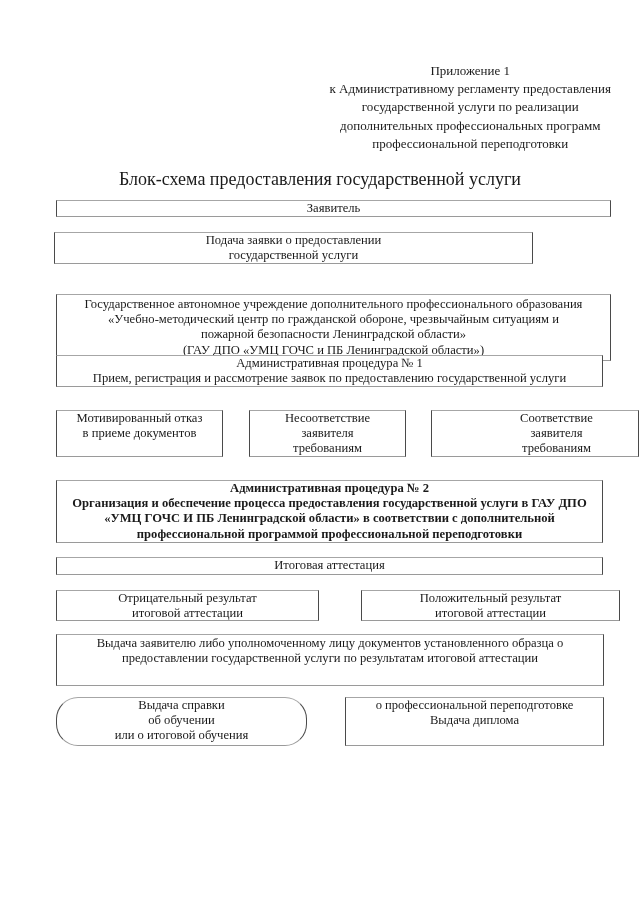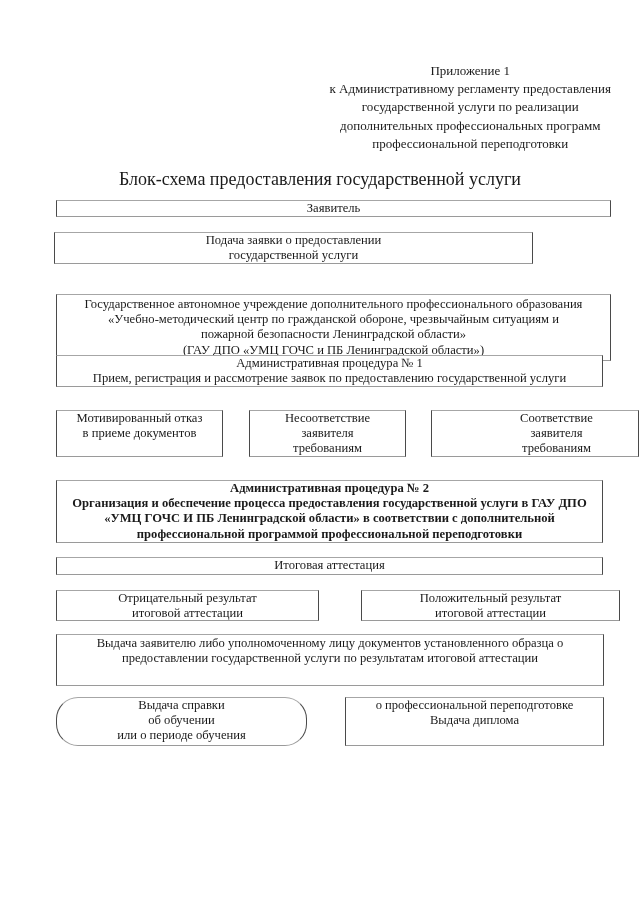--- a/index.html
+++ b/index.html
@@ -101,19 +101,19 @@
 </div>
 
 <div class="box" style="left:56px; top:634px; width:548px; height:52px; padding-top:1px;">
   <div>Выдача заявителю либо уполномоченному лицу документов установленного образца о</div>
   <div>предоставлении государственной услуги  по результатам итоговой аттестации</div>
 </div>
 
 <div class="box" style="left:56px; top:697px; width:251px; height:49px;border-radius:22px;">
   <div>Выдача справки</div>
   <div>об обучении</div>
-  <div>или о периоде  обучения</div>
+  <div>или о итоговой  обучения</div>
 </div>
 
 <div class="box" style="left:345px; top:697px; width:259px; height:49px;">
   <div>о профессиональной переподготовке</div>
   <div>Выдача диплома</div>
 </div>
 
 </body></html>

